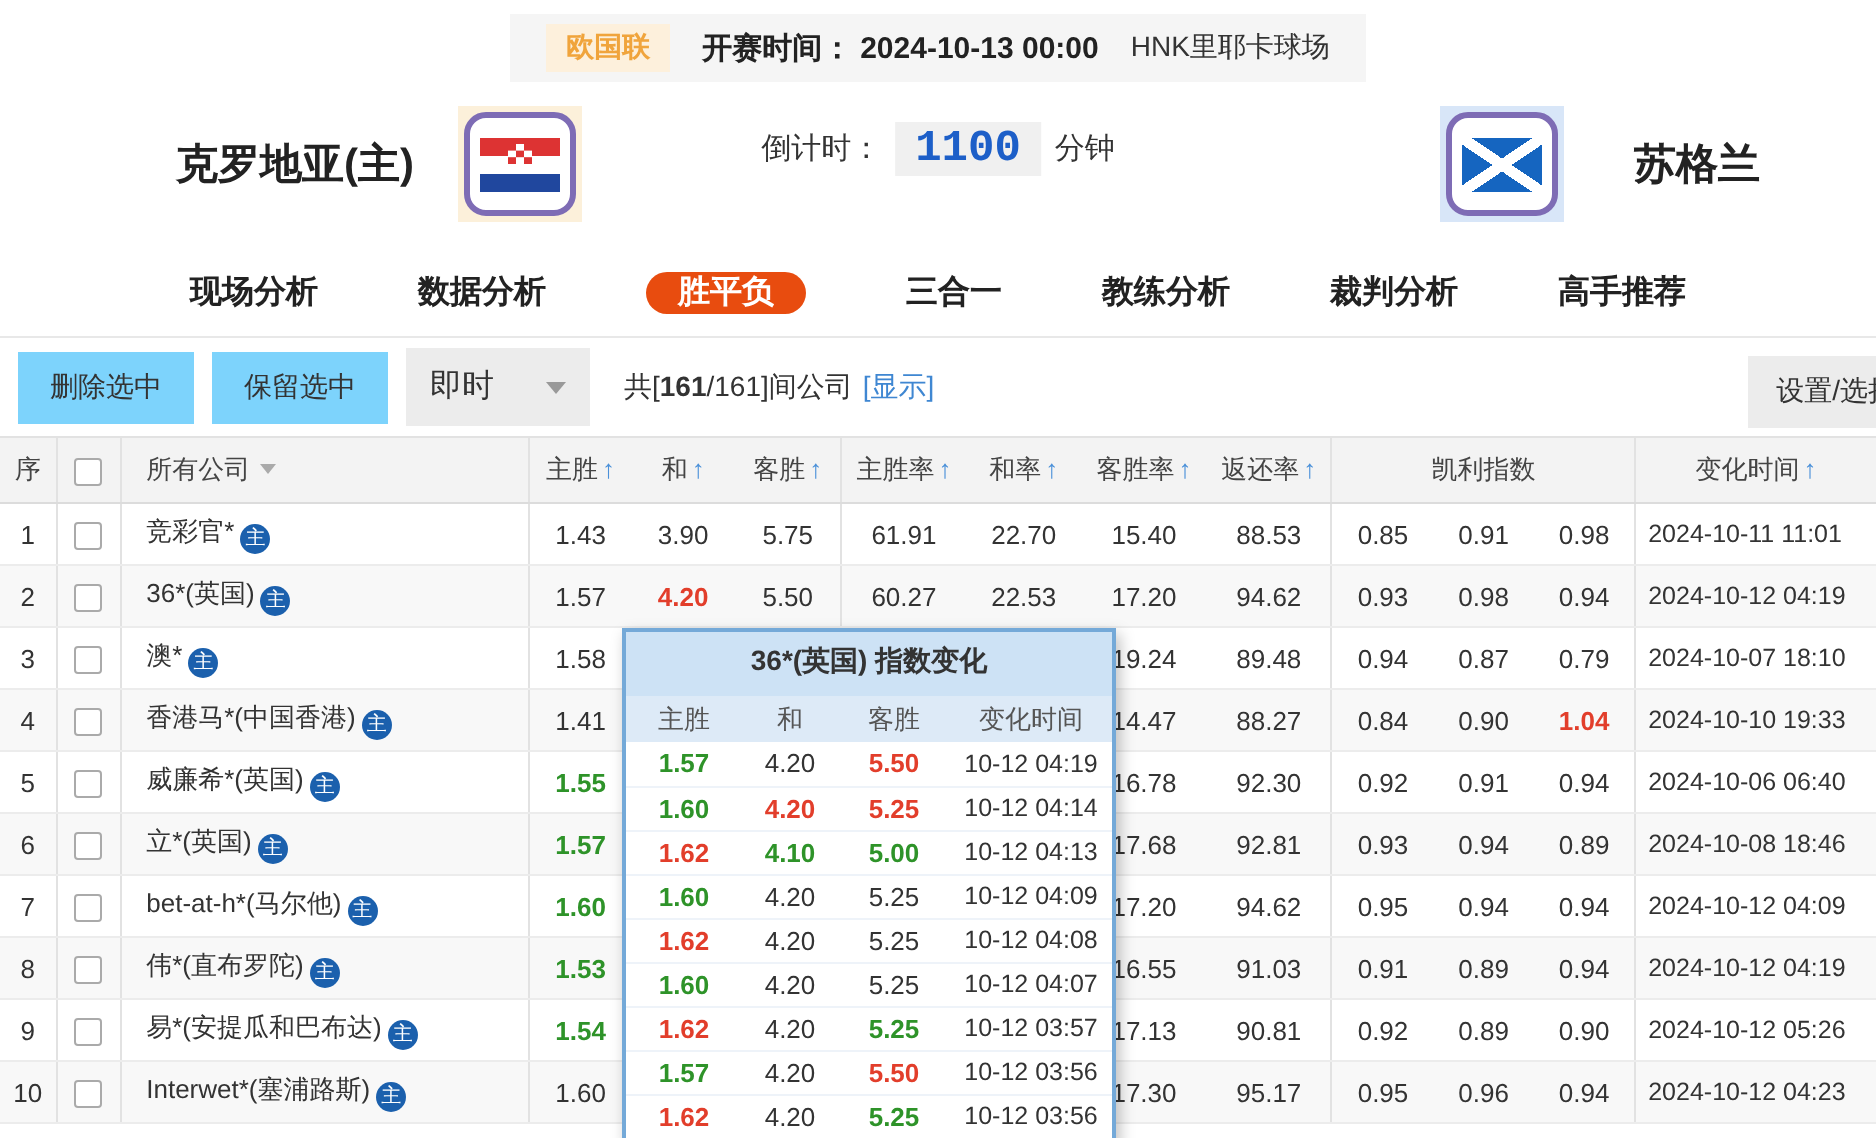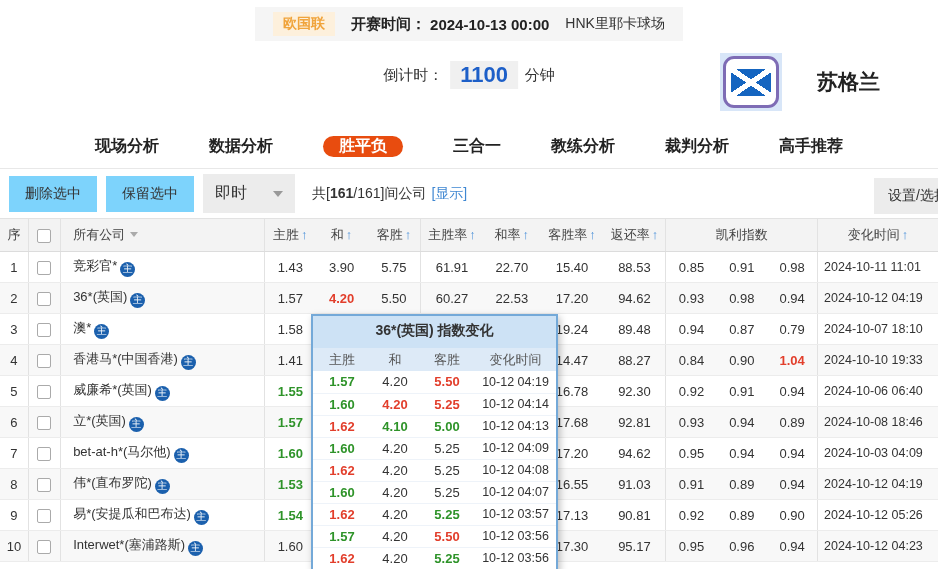--- a/index.html
+++ b/index.html
@@ -28,21 +28,21 @@
     background:linear-gradient(to bottom,#d33 0 33%,#fff 33% 66%,#20479e 66% 100%); }
   .flag-hr svg { position:absolute; left:50%; top:3px; transform:translateX(-50%); }
   .flag-sc { width:40px; height:27px;
     background: linear-gradient(to top right, rgba(0,0,0,0) 44%, #fff 44% 56%, rgba(0,0,0,0) 56%),
                 linear-gradient(to bottom right, rgba(0,0,0,0) 44%, #fff 44% 56%, rgba(0,0,0,0) 56%),
                 #1565c0; }
   .countdown { position:absolute; left:50%; top:24px; transform:translateX(-50%);
     display:flex; align-items:center; gap:7px; }
   .cd-label,.cd-unit { font-size:15px; color:#333; }
   .cd-chip { background:#f0f0f0; padding:1px 10px; }
-  .cd-value { color:#1d5fc8; font-weight:bold; font-size:22px; }
+  .cd-value { color:#1d5fc8; font-weight:bold; font-size:22px;font-family:Liberation Mono, monospace; }
 
   
   .nav { height:44px; display:flex; align-items:center; justify-content:center; gap:50px;
     border-bottom:1px solid #e8e8e8; }
   .nav-item { font-size:16px; color:#222; font-weight:bold; cursor:pointer; white-space:nowrap; }
   .nav-item.active { background:#e84c0f; color:#fff; border-radius:18px; padding:0 16px; }
 
   
   .toolbar { height:49px; display:flex; align-items:center; gap:9px; padding:0 9px; position:relative; }
   .tb-btn { background:#7dd3fc; border:none; font-size:14px; color:#333; padding:9px 16px; cursor:pointer;
@@ -94,20 +94,37 @@
     <span class="league-badge">欧国联</span>
     <span class="kickoff-wrap">
       <span class="kickoff-label">开赛时间：</span>
       <span class="kickoff-time">2024-10-13 00:00</span>
     </span>
     <span class="venue">HNK里耶卡球场</span>
   </div>
 </div>
 
 <div class="match-header">
+  <div class="home-group">
+    <span class="team-name">克罗地亚(主)</span>
+    <span class="flag-tile home-bg">
+      <span class="tile-inner">
+        <span class="flag-hr">
+          <svg width="12" height="12" viewBox="0 0 12 12">
+            <rect x="0" y="0" width="12" height="10" fill="#fff"></rect>
+            <rect x="0" y="0" width="4" height="3.3" fill="#d33"></rect>
+              <rect x="8" y="0" width="4" height="3.3" fill="#d33"></rect>
+            <rect x="4" y="3.3" width="4" height="3.3" fill="#d33"></rect>
+            <rect x="0" y="6.6" width="4" height="3.4" fill="#d33"></rect>
+              <rect x="8" y="6.6" width="4" height="3.4" fill="#d33"></rect>
+          </svg>
+        </span>
+      </span>
+    </span>
+  </div>
 
   <div class="countdown">
     <span class="cd-label">倒计时：</span>
     <span class="cd-chip">
       <span class="cd-value">1100</span>
     </span>
     <span class="cd-unit">分钟</span>
   </div>
 
   <div class="away-group">
@@ -278,21 +295,21 @@
     <td class="bl num c-g">1.60</td>
     <td class="num"></td>
     <td class="num"></td>
     <td class="bl num"></td>
     <td class="num"></td>
     <td class="num">17.20</td>
     <td class="num">94.62</td>
     <td class="bl num">0.95</td>
     <td class="num">0.94</td>
     <td class="num">0.94</td>
-    <td class="bl c-time">2024-10-03 04:09</td>
+    <td class="bl c-time">2024-10-12 04:09</td>
   </tr>
       <tr class="alt">
     <td>8</td>
     <td class="bl"><span class="checkbox"></span></td>
     <td class="bl c-comp"><span>伟*(直布罗陀)</span><span class="badge">主</span></td>
     <td class="bl num c-g">1.53</td>
     <td class="num"></td>
     <td class="num"></td>
     <td class="bl num"></td>
     <td class="num"></td>

